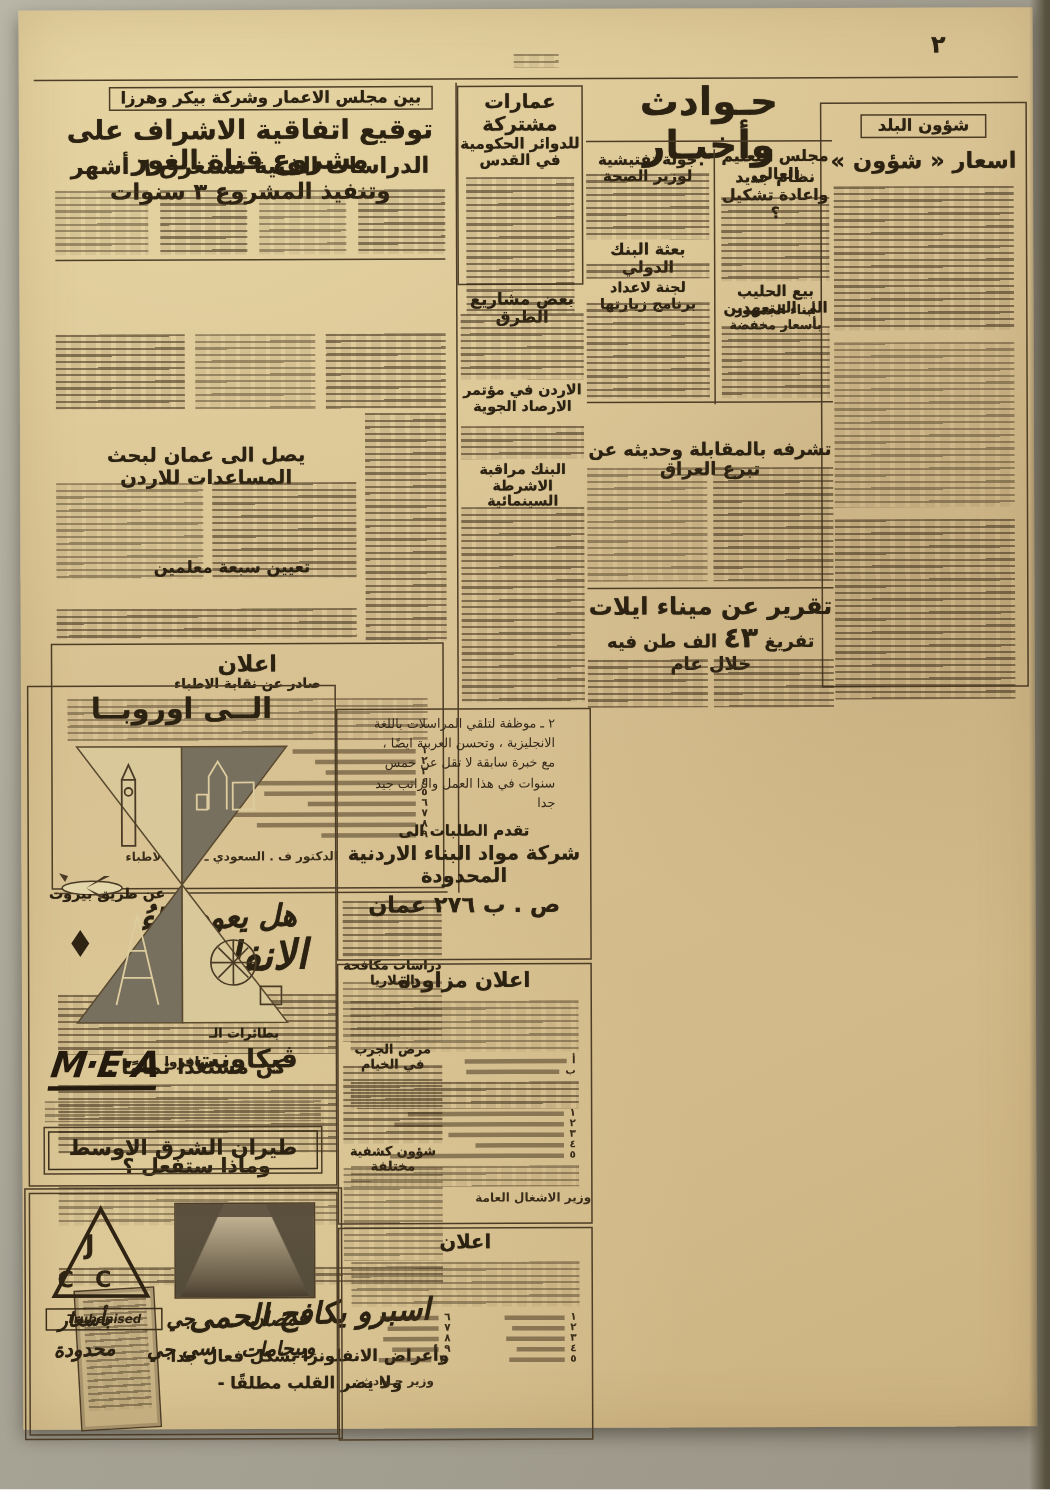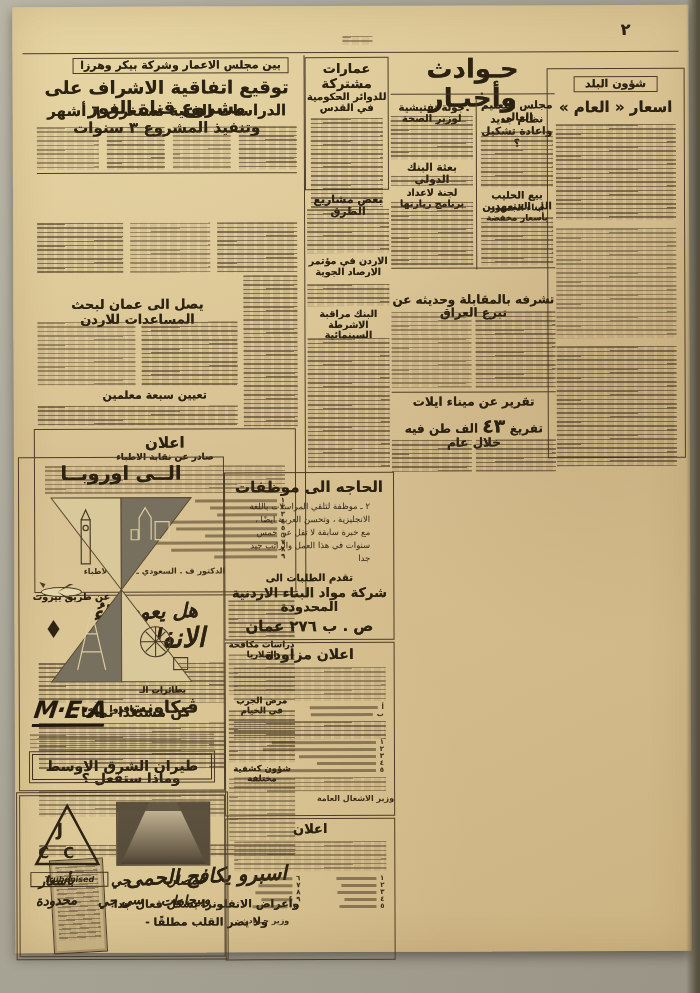--- a/index.html
+++ b/index.html
@@ -49,21 +49,21 @@
 
 <div class="stage">
  <div class="paper">
 
   <div class="a h" style="right:58px;top:16px;font-size:16px">٢</div>
   <div class="a sim light" style="left:330px;top:30px;width:30px;height:9px"></div>
   <div class="a hrule" style="right:10px;top:46px;width:656px"></div>
 
   <div class="a box" style="right:4px;top:63px;width:136px;height:388px">
     <div class="box h" style="margin:7px 26px 0;font-size:11px;padding:1px 0">شؤون البلد</div>
-    <div class="h" style="margin-top:7px;font-size:15px">اسعار « العام »</div>
+    <div class="h" style="margin-top:7px;font-size:15px">اسعار « شؤون »</div>
     <div class="sim" style="margin:8px 8px 0;height:96px"></div>
     <div class="sim light" style="margin:8px 8px 0;height:110px"></div>
     <div class="sim" style="margin:8px 8px 0;height:120px"></div>
   </div>
 
   <div class="a h" style="right:134px;top:49px;width:164px;font-size:26px;letter-spacing:1px">حـوادث وأخبـار</div>
   <div class="a hrule" style="right:134px;top:88px;width:164px"></div>
   <div class="a vrule" style="right:212px;top:94px;height:170px"></div>
 
   <div class="a h" style="right:136px;top:94px;width:72px;font-size:10.5px">مجلس التعليم العالي</div>
@@ -79,21 +79,21 @@
   <div class="a sim" style="right:216px;top:170px;width:82px;height:10px"></div>
   <div class="a h" style="right:216px;top:182px;width:82px;font-size:9.5px">لجنة لاعداد برنامج زيارتها</div>
   <div class="a sim" style="right:216px;top:196px;width:82px;height:64px"></div>
 
   <div class="a hrule" style="right:134px;top:262px;width:164px"></div>
   <div class="a h" style="right:134px;top:288px;width:164px;font-size:12px">تشرفه بالمقابلة وحديثه عن تبرع العراق</div>
   <div class="a sim" style="right:134px;top:306px;width:80px;height:76px"></div>
   <div class="a sim light" style="right:218px;top:306px;width:80px;height:76px"></div>
 
   <div class="a hrule" style="right:134px;top:386px;width:164px"></div>
-  <div class="a h" style="right:134px;top:390px;width:164px;font-size:12px">تقرير عن ميناء ايلات</div>
+  <div class="a h" style="right:134px;top:390px;width:164px;font-size:16px">تقرير عن ميناء ايلات</div>
   <div class="a h" style="right:134px;top:410px;width:164px;font-size:12px">
     <span>تفريغ</span>
     <span style="font-size:19px">٤٣</span>
     <span>الف طن فيه خلال عام</span>
   </div>
   <div class="a sim" style="right:134px;top:434px;width:80px;height:32px"></div>
   <div class="a sim" style="right:218px;top:434px;width:80px;height:32px"></div>
 
   <div class="a box" style="right:300px;top:51px;width:82px;height:131px">
     <div class="h" style="margin-top:4px;font-size:13px">عمارات مشتركة</div>
@@ -119,21 +119,21 @@
 
   <div class="a hrule" style="right:392px;top:166px;width:260px"></div>
   <div class="a sim" style="right:392px;top:216px;width:80px;height:50px"></div>
   <div class="a sim light" style="right:479px;top:216px;width:80px;height:50px"></div>
   <div class="a sim" style="right:566px;top:216px;width:86px;height:50px"></div>
 
   <div class="a h" style="right:452px;top:291px;width:200px;font-size:13px">يصل الى عمان لبحث المساعدات للاردن</div>
   <div class="a sim" style="right:392px;top:269px;width:54px;height:152px"></div>
   <div class="a sim" style="right:452px;top:315px;width:96px;height:64px"></div>
   <div class="a sim light" style="right:554px;top:315px;width:98px;height:64px"></div>
-  <div class="a h" style="right:470px;top:383px;width:130px;font-size:11px">تعيين سبعة معلمين</div>
+  <div class="a h" style="right:470px;top:366px;width:130px;font-size:11px">تعيين سبعة معلمين</div>
   <div class="a sim" style="right:452px;top:399px;width:200px;height:20px"></div>
 
   <div class="a box" style="right:394px;top:422px;width:260px;height:162px">
     <div class="h" style="margin-top:5px;font-size:15px">اعلان</div>
     <div class="h" style="font-size:9px">صادر عن نقابة الاطباء</div>
     <div class="sim light" style="margin:4px 10px 0;height:28px"></div>
     <div style="margin-top:4px">
       <div class="lrow">
             <span class="num">١</span>
             <span class="stripe" style="width:34%"></span>
@@ -194,21 +194,20 @@
   <div class="a sim" style="right:396px;top:838px;width:256px;height:12px"></div>
 
   <div class="a pkg" style="left:36px;top:852px;width:52px;height:92px;transform:rotate(-3deg)">
     <div class="sim light" style="margin:6px 5px 0;height:74px"></div>
   </div>
   <div class="a h script" style="left:96px;top:858px;width:190px;font-size:20px">اسبرو يكافح الحمى</div>
   <div class="a h" style="left:96px;top:892px;width:190px;font-size:11px">وأعراض الانفلونزا بشكل فعال جدا</div>
   <div class="a h" style="left:96px;top:910px;width:190px;font-size:11px">ولا يضر القلب مطلقًا -</div>
 
   <div class="a box" style="right:296px;top:466px;width:168px;height:166px">
-    <div class="h" style="margin-top:6px;font-size:15px">الحاجه الى موظفات</div>
     <div class="body-txt" style="margin:4px 23px 0">٢ ـ موظفة لتلقي المراسلات باللغة الانجليزية ، وتحسن العربية ايضًا ، مع خبرة سابقة لا تقل عن خمس سنوات في هذا العمل والراتب جيد جدا</div>
     <div class="h" style="margin-top:6px;font-size:10px">تقدم الطلبات الى</div>
     <div class="h" style="margin-top:3px;font-size:13px">شركة مواد البناء الاردنية المحدودة</div>
     <div class="h" style="margin-top:3px;font-size:15px">ص . ب ٢٧٦ عمان</div>
   </div>
 
   <div class="a box" style="right:296px;top:636px;width:168px;height:172px">
     <div class="h" style="margin-top:4px;font-size:14px">اعلان مزاودة</div>
     <div class="sim light" style="margin:4px 8px 0;height:34px"></div>
     <div class="lrow" style="margin-top:3px">

